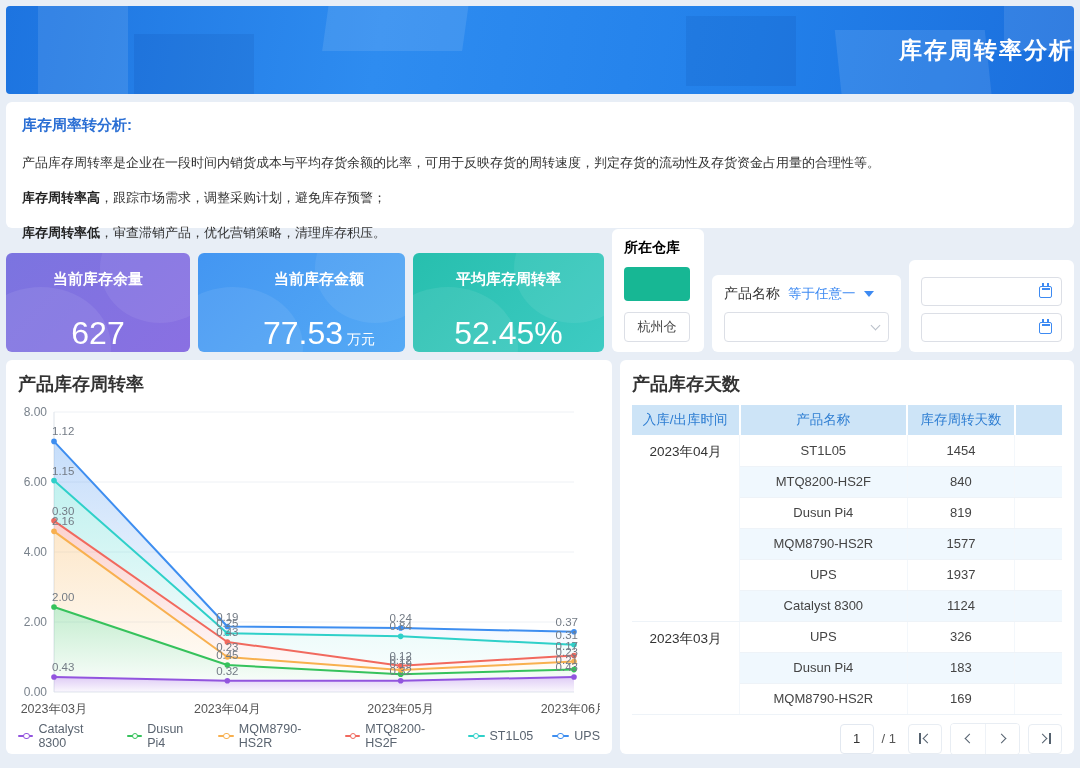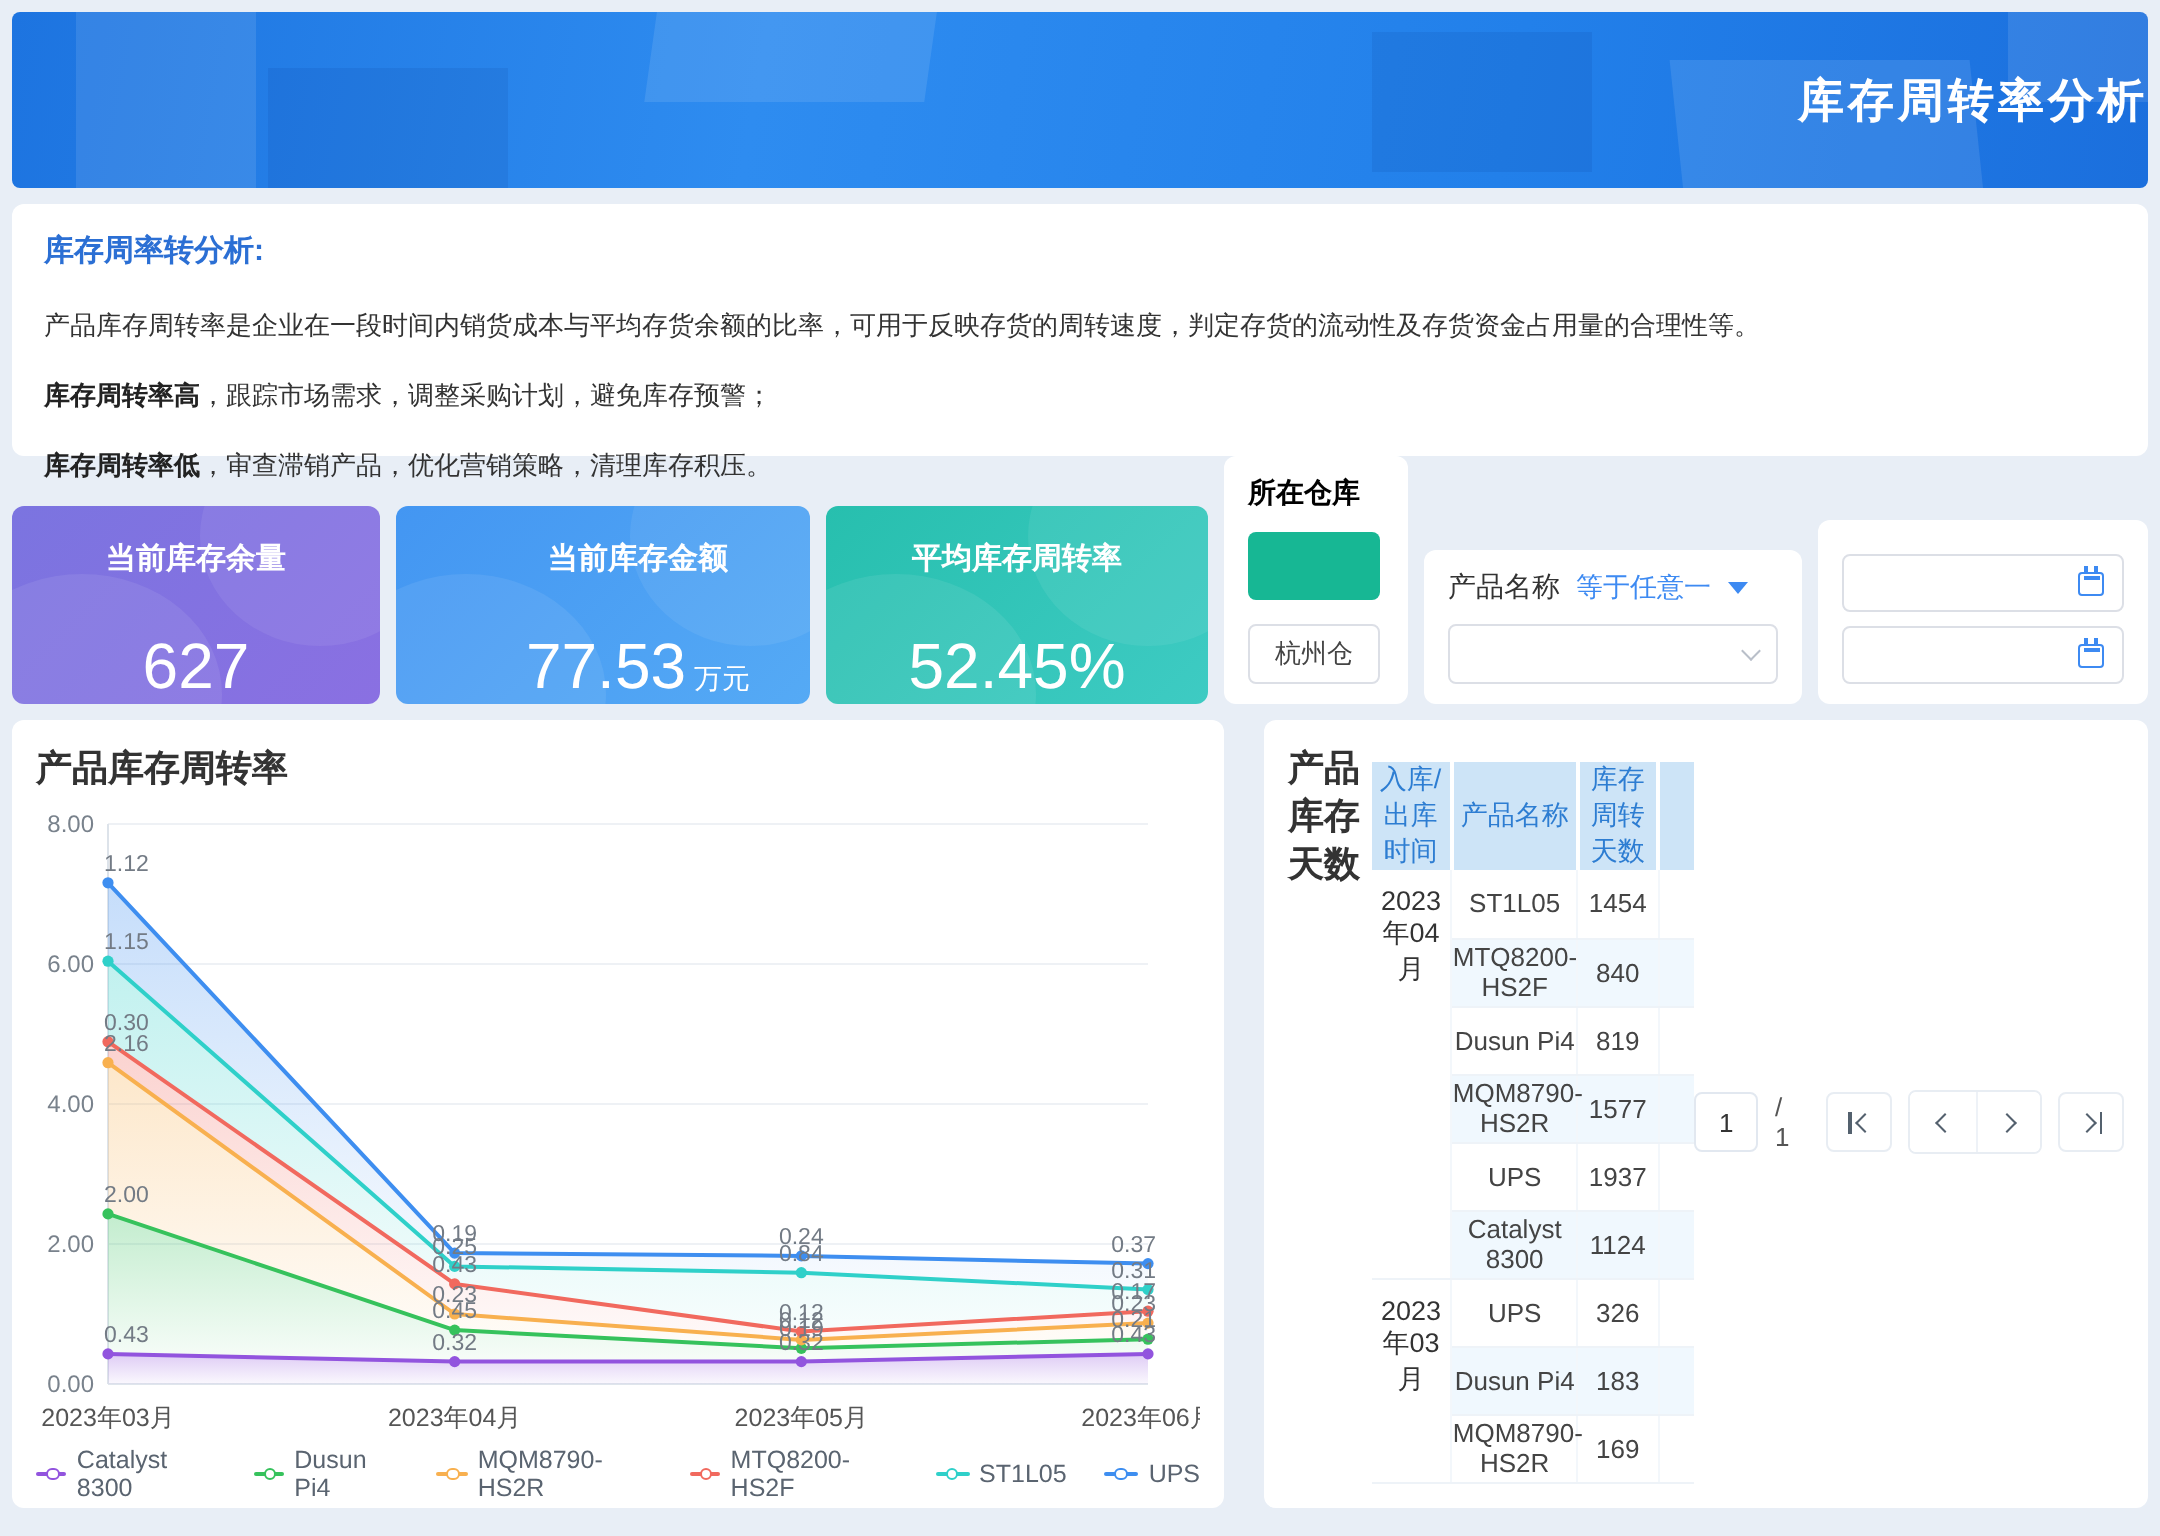--- a/index.html
+++ b/index.html
@@ -67,21 +67,21 @@
   .legend-row { display:flex; justify-content:center; gap:19px; margin-top:2px; }
   .legend-item { display:flex; align-items:center; gap:5px; cursor:pointer; }
   .lg-marker { position:relative; width:17px; height:9px; display:inline-block; }
   .lg-marker::before { content:''; position:absolute; left:0; right:0; top:3.5px; height:2px;
     background:currentColor; border-radius:1px; }
   .lg-marker::after { content:''; position:absolute; left:5px; top:1px; width:4.6px; height:4.6px;
     border:1.7px solid currentColor; border-radius:50%; background:#fff; }
   .lg-label { font-size:12.5px; color:#5a6470; }
 
   
-  .table-card { flex:1; padding:12px; display:flex; flex-direction:row;margin-left:12px; }
+  .table-card { flex:1; padding:12px; display:flex; flex-direction:column; }
   table { width:100%; border-collapse:collapse; table-layout:fixed; margin-top:9px; }
   th { background:#cde4f7; color:#2d7dd2; font-size:13.5px; font-weight:normal; height:30px;
     border-right:2px solid #fff; }
   th:last-child { border-right:none; }
   td { height:31px; text-align:center; font-size:13px; color:#444; border-bottom:1px solid #eef3f8;
     border-right:1px solid #f3f7fb; }
   td:last-child { border-right:none; }
   td.month-cell { background:#fff !important; vertical-align:top; padding-top:8px; font-size:13.5px; color:#333; }
   tr.striped td { background:#f0f8fe; }
   .pagination { display:flex; justify-content:flex-end; align-items:center; gap:8px; margin-top:8px; }

